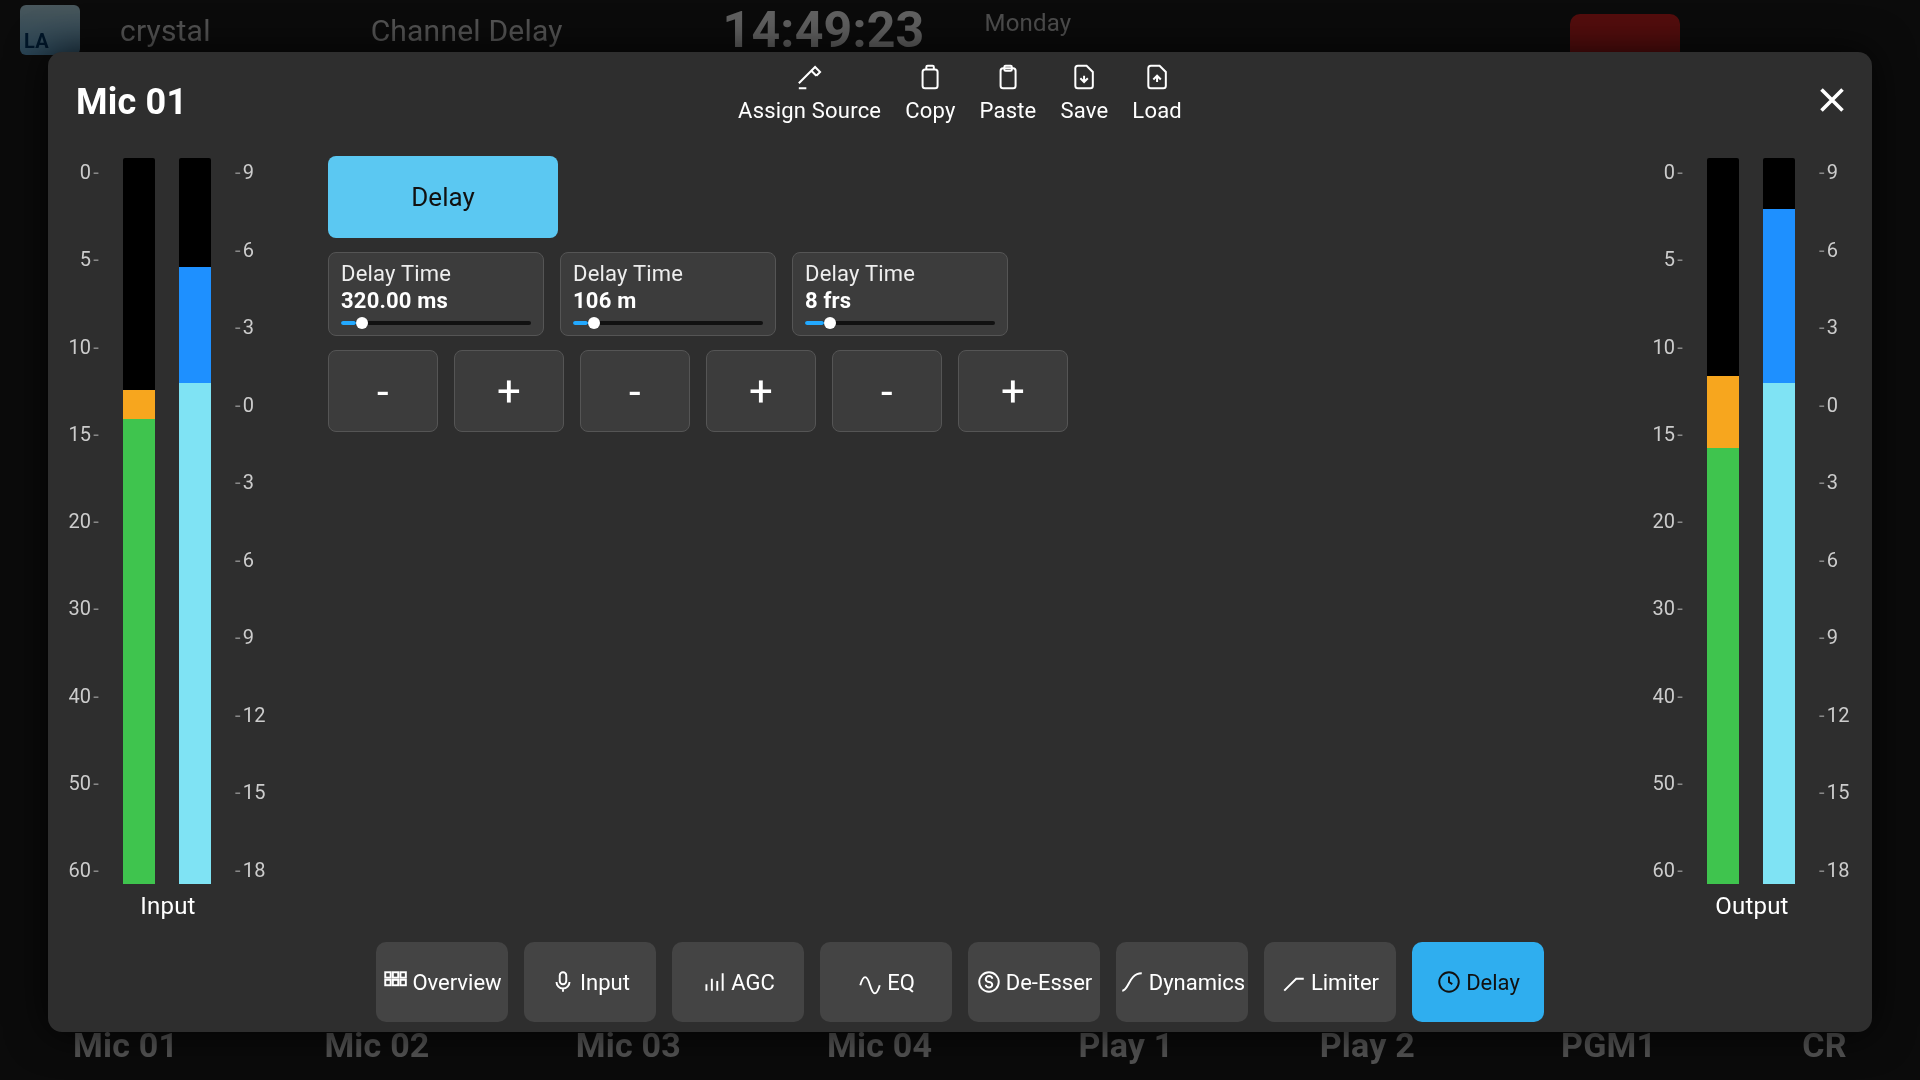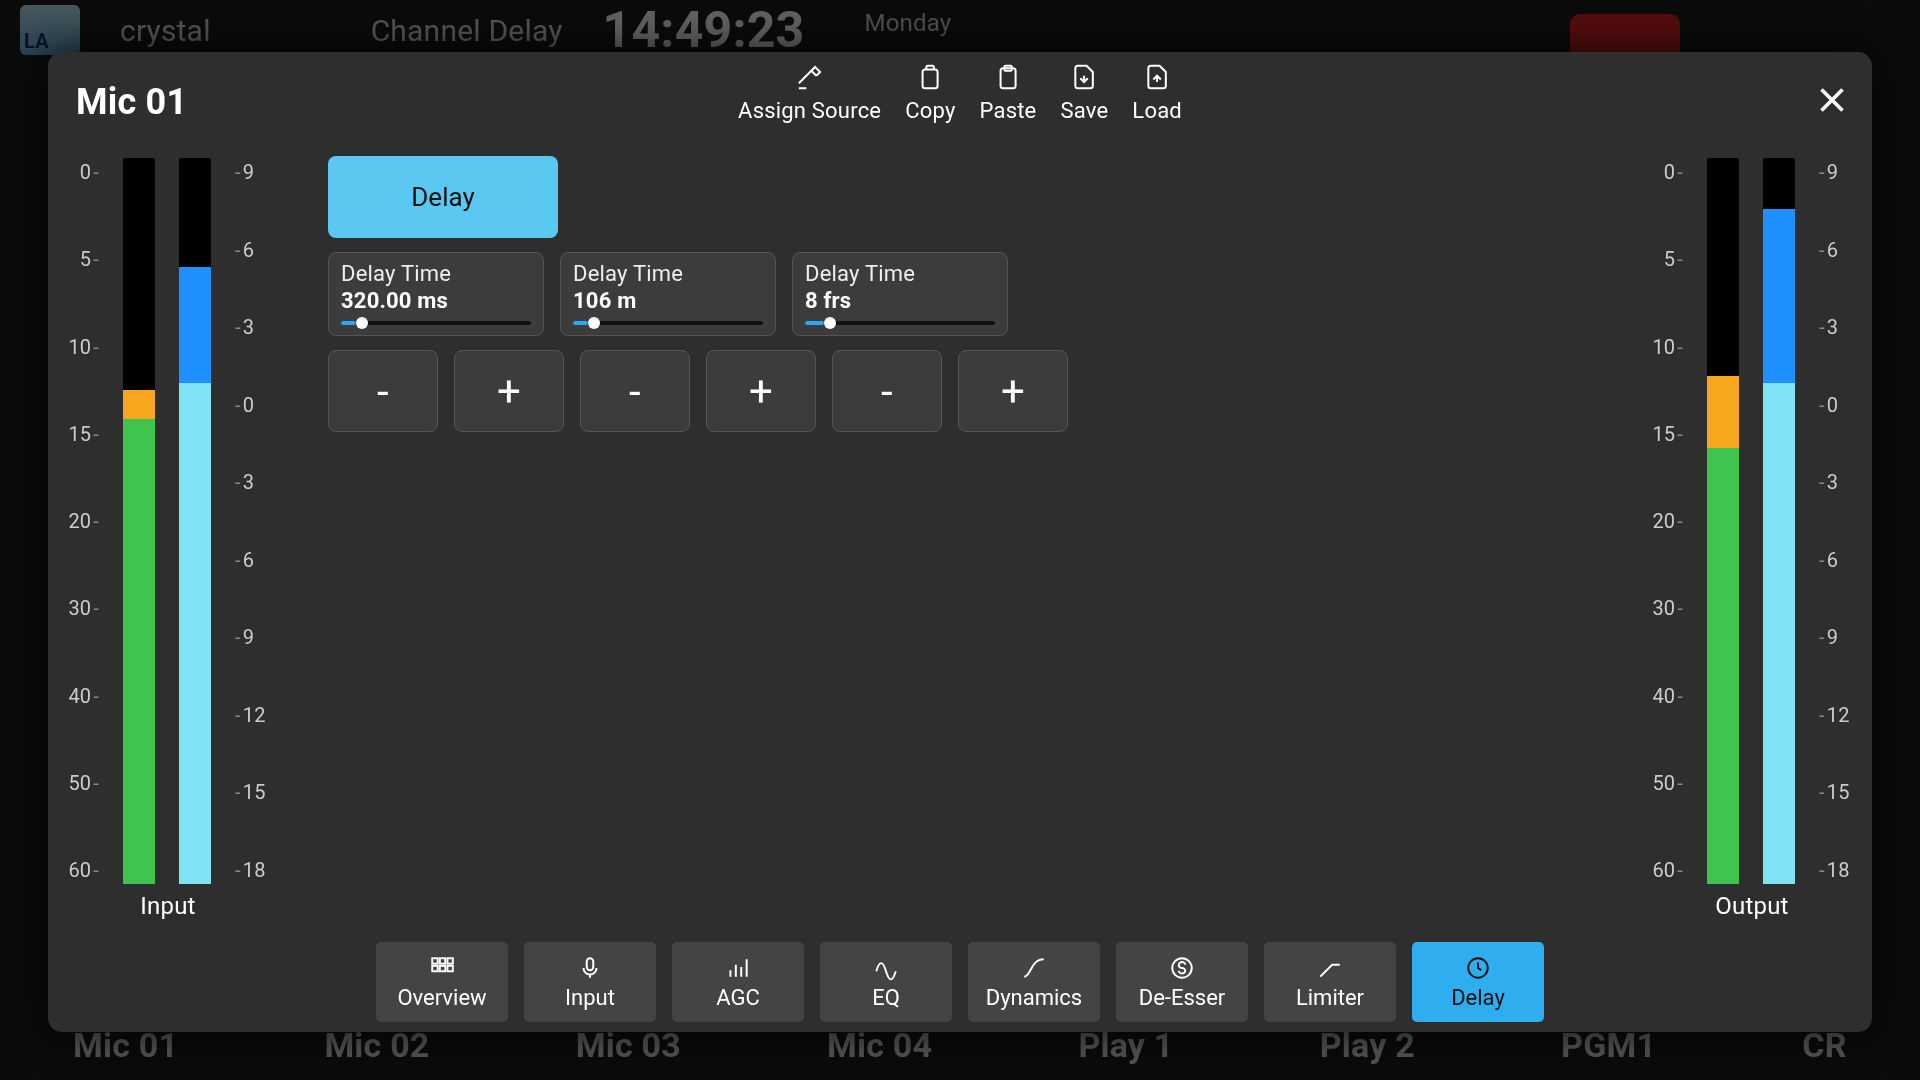--- a/index.html
+++ b/index.html
@@ -4,21 +4,21 @@
 <style>
   * { box-sizing: border-box; margin: 0; padding: 0; font-family: -apple-system, BlinkMacSystemFont, "Segoe UI", Roboto, sans-serif; }
   html, body { width: 1920px; height: 1080px; overflow: hidden; background:#000; color:#fff; letter-spacing:0.2px; }
 
   
   .bg { position:absolute; inset:0; background:#1c1c1c; filter:brightness(0.38); }
   .bg-top { display:flex; align-items:center; height:60px; padding:0 20px; gap:40px; font-size:30px; }
   .bg-logo { width:60px; height:50px; background:linear-gradient(180deg,#bfe5f2,#6ab0dd); border-radius:6px; display:flex; align-items:flex-end; font-weight:700; color:#003a6b; padding:2px 4px; font-size:20px;}
   .bg-title1 { color:#ddd; }
   .bg-title2 { color:#ddd; margin-left:120px;}
-  .bg-clock { font-size:50px; font-weight:700; color:#fff;}
+  .bg-clock { margin-left:120px; font-size:50px; font-weight:700; color:#fff;}
   .bg-day  { font-size:24px; color:#ccc; margin-left:20px; margin-top:-14px;}
   .bg-rec  { position:absolute; top:14px; right:240px; width:110px; height:48px; background:#d22; border-radius:10px;}
   .bg-bot { position:absolute; bottom:0; left:0; right:0; height:70px; display:flex; justify-content:space-around; align-items:center;}
   .bg-bot span{ font-size:34px; font-weight:700; color:#ddd;}
 
   
   .panel { position:absolute; left:48px; top:52px; right:48px; bottom:48px; background:#2e2e2e; border-radius:14px; display:flex; flex-direction:column; box-shadow:0 0 40px rgba(0,0,0,.8);}
   .panel-head { height:100px; display:flex; align-items:center; padding:0 28px; position:relative;}
   .panel-title { font-size:36px; font-weight:700; }
   .toolbar { position:absolute; left:50%; transform:translateX(-50%); top:10px; display:flex; gap:24px;}
@@ -48,21 +48,21 @@
   .dbox .t2{font-size:22px; font-weight:700; margin-top:2px;}
   .dbox .track{position:relative; margin-top:6px; height:8px;}
   .dbox .rail{position:absolute; top:2px; left:0; right:0; height:4px; background:#111; border-radius:2px;}
   .dbox .fill{position:absolute; top:2px; left:0; height:4px; background:#23a9ff; border-radius:2px;}
   .dbox .thumb{position:absolute; top:-2px; width:12px;height:12px;background:#fff;border-radius:50%;}
   .pm-row{ display:flex; gap:16px; margin-top:14px;}
   .pm{ width:110px; height:82px; background:#3c3c3c; border:1px solid #555; border-radius:8px; font-size:42px; color:#fff; cursor:pointer; display:flex; align-items:center;justify-content:center;}
   .pm-group{display:flex; gap:16px; width:236px; }
 
   .panel-foot { height:100px; display:flex; justify-content:center; align-items:center; gap:16px; }
-  .foot-btn{ width:132px; height:80px; background:#444; border:none; border-radius:5px; color:#fff; display:flex; flex-direction:column; align-items:center; justify-content:center; gap:4px; cursor:pointer; font-size:22px;}
+  .foot-btn{ width:132px; height:80px; background:#444; border:none; border-radius:10px; color:#fff; display:flex; flex-direction:row; align-items:center; justify-content:center; gap:4px; cursor:pointer; font-size:22px;}
   .foot-btn svg{width:26px;height:26px;stroke:#fff;fill:none;stroke-width:1.8;}
   .foot-btn.active{ background:#2FAEEF; color:#111;}
   .foot-btn.active svg{stroke:#111;}
 </style>
 </head>
 <body>
 
 <div class="bg">
   <div class="bg-top">
     <div class="bg-logo">LA</div>
@@ -281,33 +281,33 @@
         <span>AGC</span>
       </button>
     <button class="foot-btn">
         <svg viewBox="0 0 24 24">
           <path d="M3 15c3-10 6-10 9 0s6 10 9 0"></path>
         </svg>
         <span>EQ</span>
       </button>
     <button class="foot-btn">
         <svg viewBox="0 0 24 24">
-          <path d="M3 20c6 0 6-16 18-16"></path>
-        </svg>
-        <span>Dynamics</span>
-      </button>
-    <button class="foot-btn">
-        <svg viewBox="0 0 24 24">
           <circle cx="12" cy="12" r="9"></circle>
           <path d="M15 9c0-1.5-1.5-2.5-3-2.5S9 8 9 9.5 10.5 12 12 12s3 1 3 2.5-1.5 2.5-3 2.5-3-1-3-2.5"></path>
         </svg>
         <span>De-Esser</span>
       </button>
     <button class="foot-btn">
         <svg viewBox="0 0 24 24">
+          <path d="M3 20c6 0 6-16 18-16"></path>
+        </svg>
+        <span>Dynamics</span>
+      </button>
+    <button class="foot-btn">
+        <svg viewBox="0 0 24 24">
           <path d="M3 20L14 9h7"></path>
         </svg>
         <span>Limiter</span>
       </button>
     <button class="foot-btn active">
         <svg viewBox="0 0 24 24">
           <circle cx="12" cy="12" r="9"></circle>
           <path d="M12 7v5l3 2"></path>
         </svg>
         <span>Delay</span>

